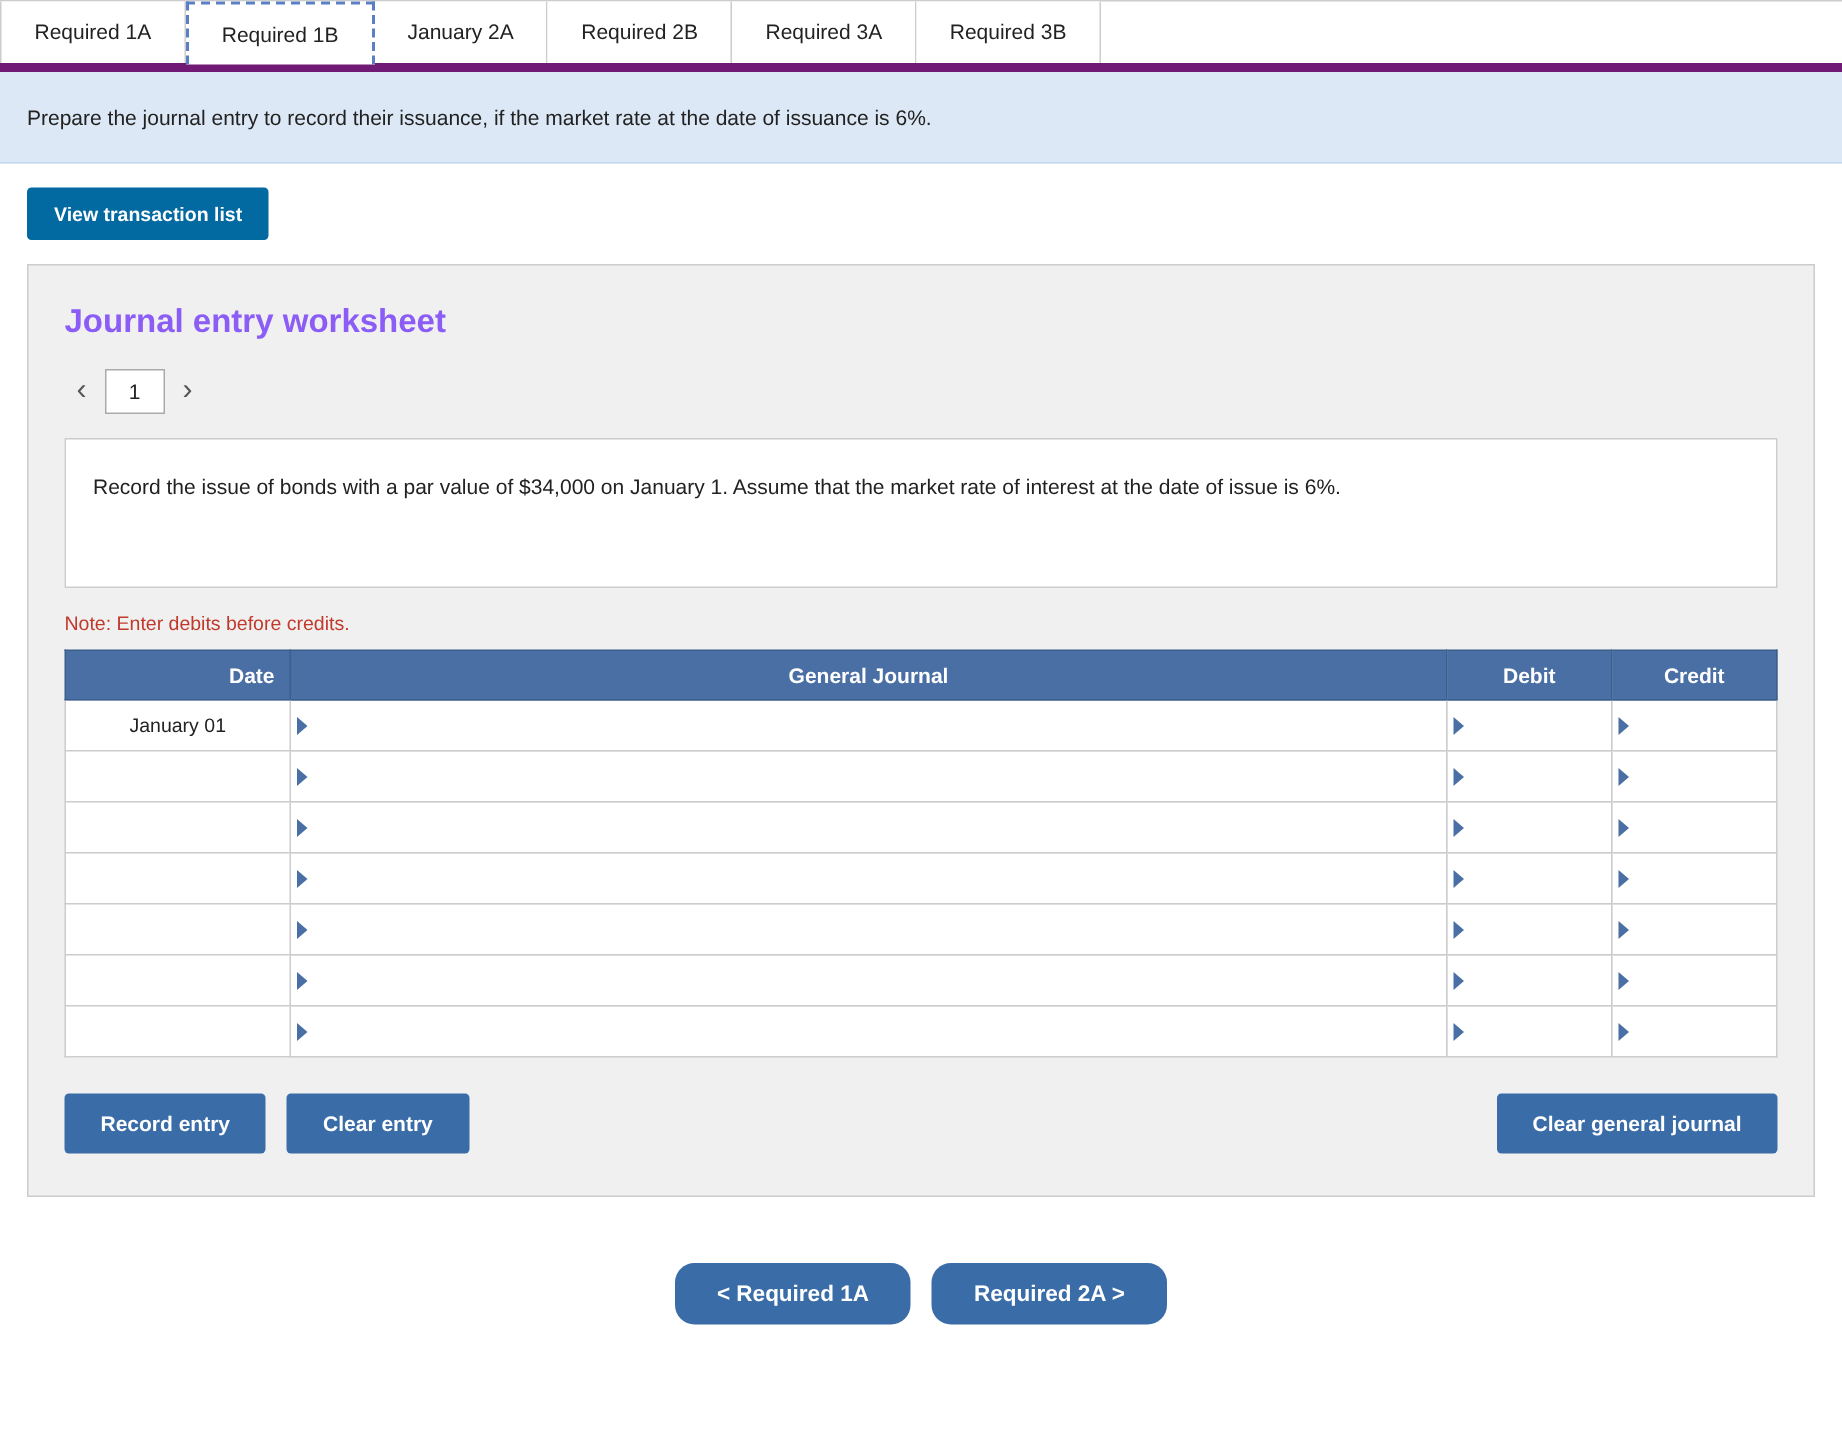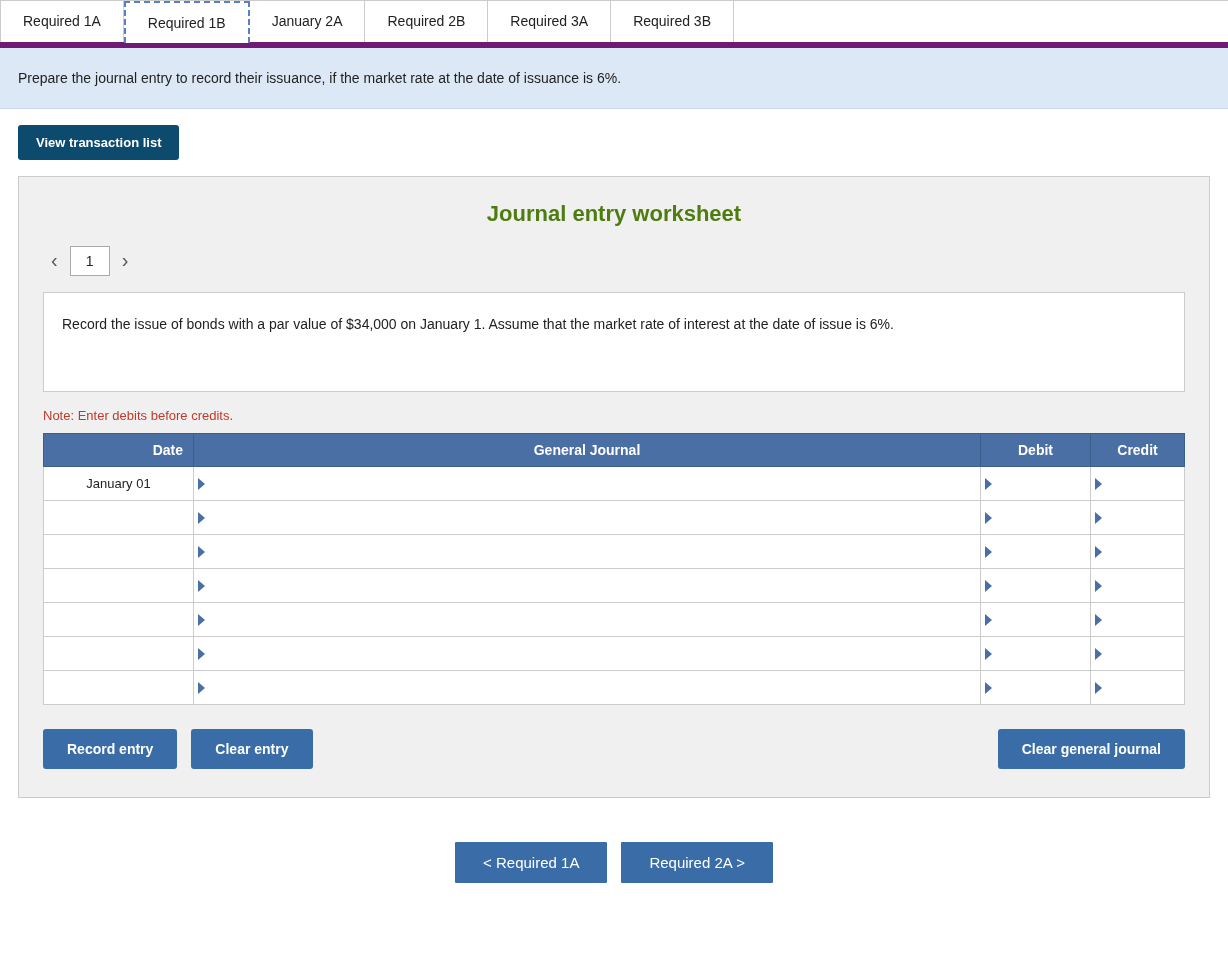--- a/index.html
+++ b/index.html
@@ -50,43 +50,42 @@
       font-size: 14px;
       color: #222;
       border-bottom: 1px solid #c5d8ef;
     }
 
     
     .view-transaction-btn-wrap {
       padding: 16px 18px;
     }
     .btn-blue {
-      background: #0c4a6e;
+      background: #0369a1;
       color: #fff;
       border: none;
       padding: 10px 18px;
       font-size: 13px;
       font-weight: bold;
       cursor: pointer;
       border-radius: 3px;
     }
 
     
     .worksheet-card {
       margin: 0 18px 20px 18px;
       background: #f0f0f0;
       border: 1px solid #ccc;
       padding: 24px 24px 28px 24px;
     }
     .worksheet-title {
       font-size: 22px;
       font-weight: bold;
       margin-bottom: 18px;
-      color: #4d7c0f;
-      text-align: center;
+      color: #8b5cf6;
     }
 
     
     .page-nav {
       display: flex;
       align-items: center;
       margin-bottom: 16px;
     }
     .nav-arrow {
       font-size: 20px;
@@ -137,21 +136,21 @@
       color: #fff;
       font-weight: bold;
       font-size: 14px;
       padding: 8px 10px;
       border: 1px solid #3a5f8a;
       text-align: center;
     }
     .journal-table th.date-col { width: 150px; text-align: right; }
     .journal-table th.gj-col { text-align: center; }
     .journal-table th.debit-col { width: 110px; text-align: center; }
-    .journal-table th.credit-col { width: 94px; text-align: center; }
+    .journal-table th.credit-col { width: 110px; text-align: center; }
 
     .journal-table td {
       background: #fff;
       border: 1px solid #ccc;
       padding: 4px 6px;
       height: 34px;
     }
     .journal-table td.date-cell {
       text-align: center;
       font-size: 13px;
@@ -208,23 +207,23 @@
       justify-content: center;
       gap: 14px;
       padding: 24px 0 10px 0;
     }
     .btn-nav {
       background: #3a6da8;
       color: #fff;
       border: none;
       padding: 12px 28px;
       font-size: 15px;
-      font-weight: normal;
-      cursor: pointer;
-      border-radius: 1px;
+      font-weight: bold;
+      cursor: pointer;
+      border-radius: 13px;
       display: flex;
       align-items: center;
       gap: 8px;
     }
   </style>
 </head>
 <body>
 
 <div class="page-wrapper">
 

